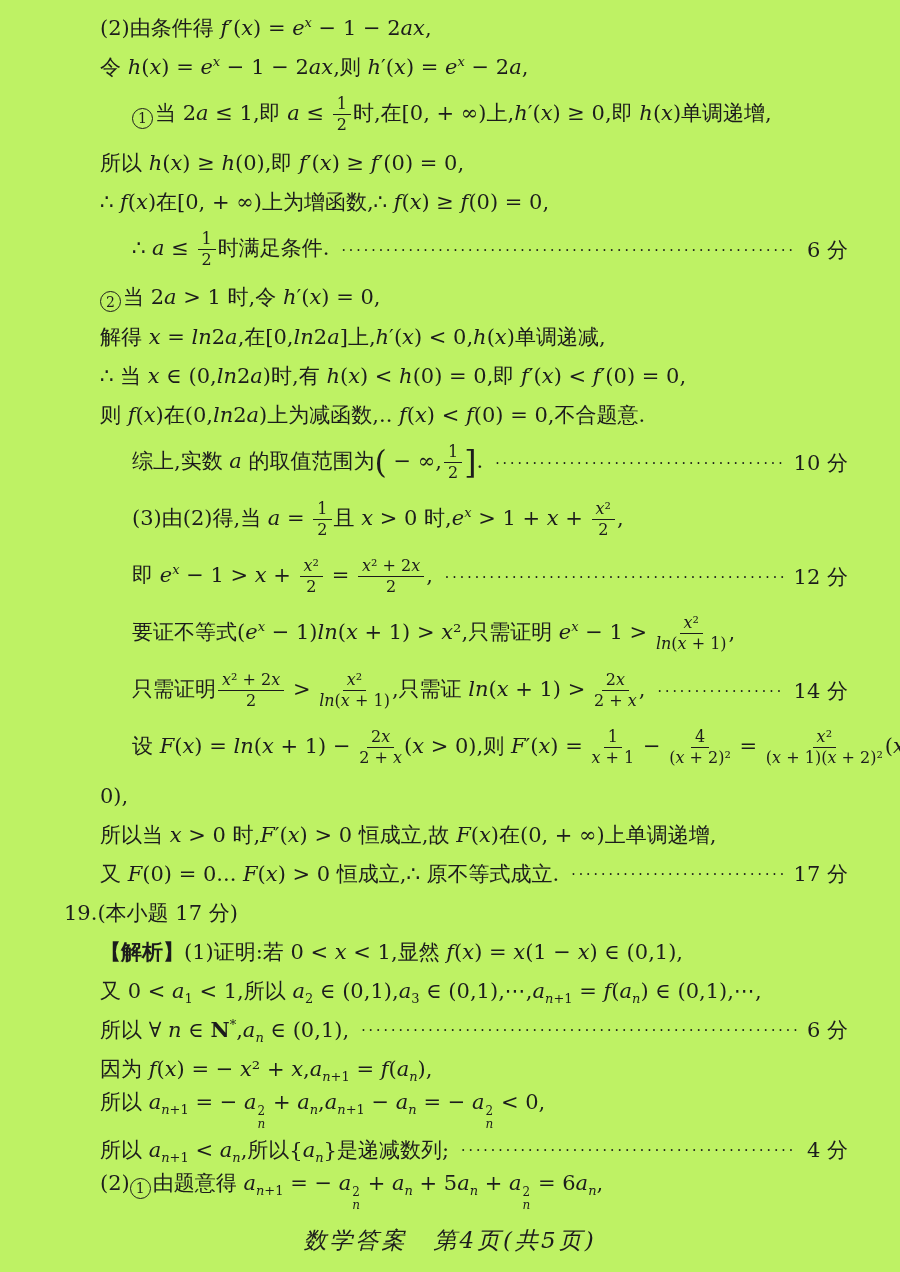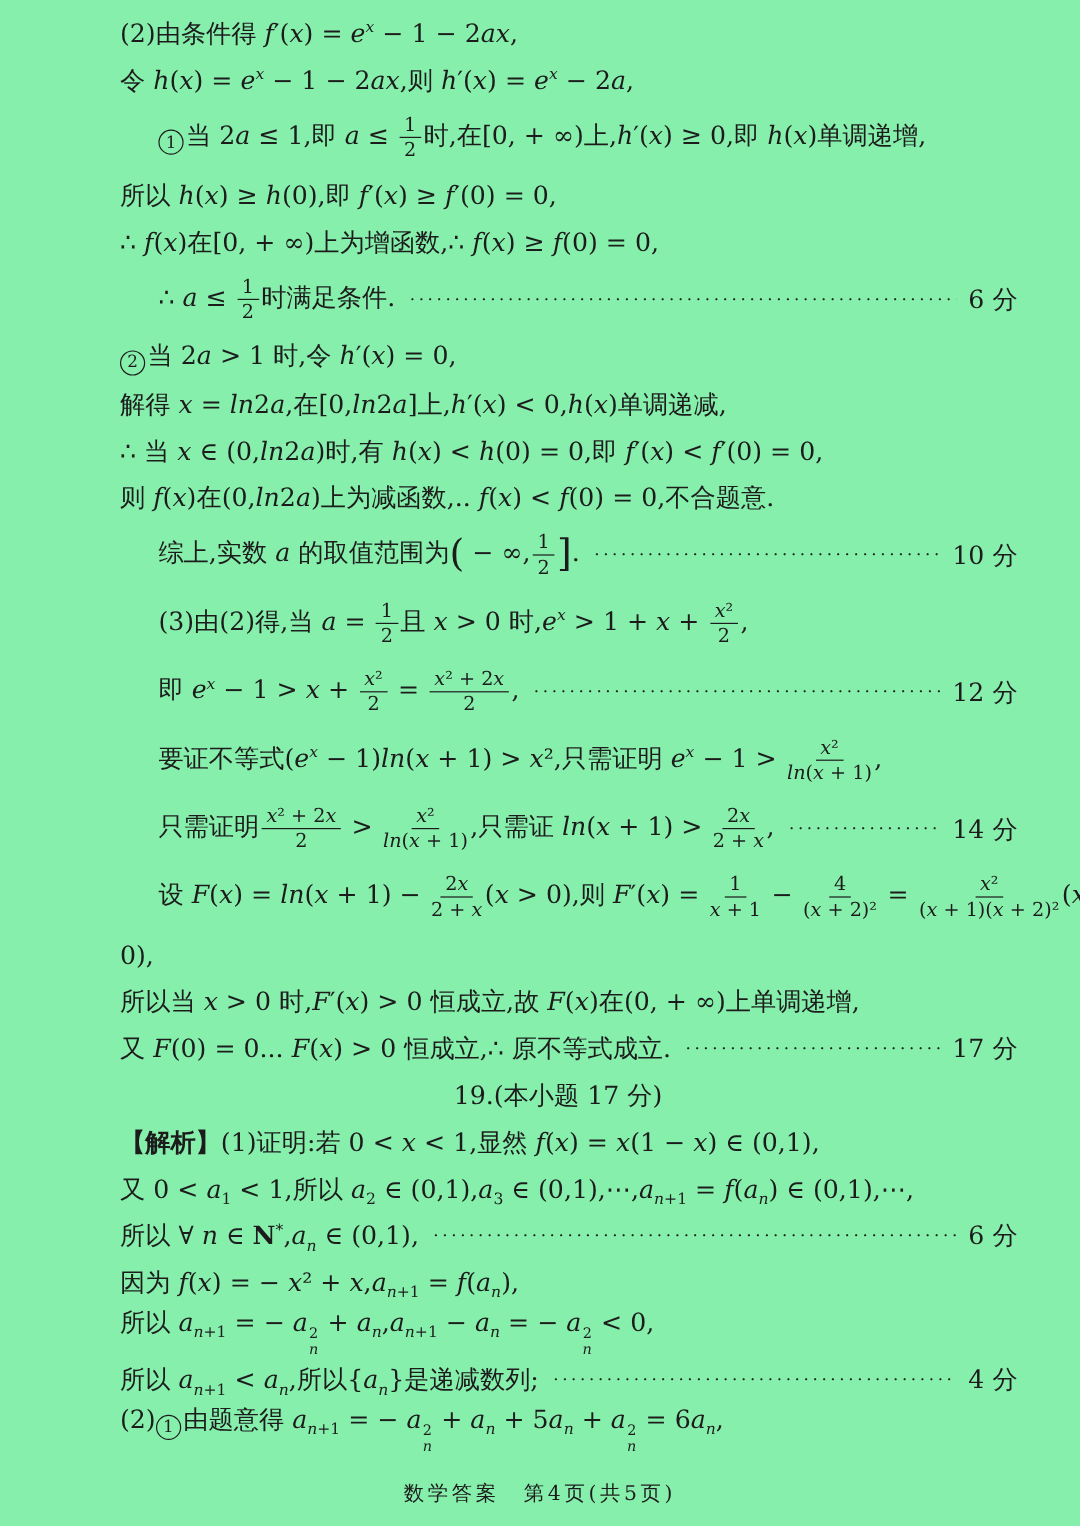--- a/index.html
+++ b/index.html
@@ -1,37 +1,37 @@
 <!DOCTYPE html>
 <html><head>
 <meta charset="utf-8">
 <style>
   html,body{margin:0;padding:0;background:#9a9a9a;}
   .page{
     position:relative;
     width:900px;height:1272px;
     margin:0 auto;
-    background:#86efac;
+    background:#bef264;
     color:#1c1c1c;
     font-family:"DejaVu Serif","DejaVu Sans",serif;
     font-size:21px;
     overflow:hidden;
     display:flex;flex-direction:column;
     box-sizing:border-box;
     padding-top:8px;
   }
   .lines{display:flex;flex-direction:column;}
   .line{
     display:flex;align-items:center;
     padding-left:100px;padding-right:52px;
     min-height:39px;
     box-sizing:border-box;
   }
   .line.tall{min-height:57px;margin-left:32px;}
-  .line.problem{padding-left:82px;justify-content:center;}
+  .line.problem{padding-left:64px;}
   .content{white-space:nowrap;}
   i{font-style:italic;}
   b{font-weight:bold;font-style:normal;}
   sup{font-size:13px;vertical-align:super;line-height:0;}
   sub{font-size:13px;vertical-align:sub;line-height:0;}
   .frac{
     display:inline-flex;flex-direction:column;align-items:center;
     vertical-align:middle;margin:0 2px;line-height:1.12;font-size:16px;
   }
   .frac .num{padding:0 4px 1px;border-bottom:1.4px solid #1c1c1c;}
@@ -50,23 +50,24 @@
   .big{font-size:150%;line-height:1;vertical-align:middle;font-weight:300;}
   .leader{
     flex:1 1 auto;overflow:hidden;white-space:nowrap;
     font-size:14px;letter-spacing:3px;margin:0 10px 0 12px;
     align-self:center;color:#1c1c1c;
   }
   .score{white-space:nowrap;flex:0 0 auto;}
   .footer{
     margin-top:auto;
     text-align:center;
-    font-size:17px;
+    font-size:23px;
     letter-spacing:3px;
     padding-bottom:16px;
+    font-style:italic;
   }
 </style>
 </head>
 <body>
 
 <div class="page">
   <div class="lines" id="lines">
       <div class="line">
         <span class="content">(2)由条件得 <i>f</i>′(<i>x</i>) = <i>e</i><sup><i>x</i></sup> − 1 − 2<i>ax</i>,</span>
       </div>

